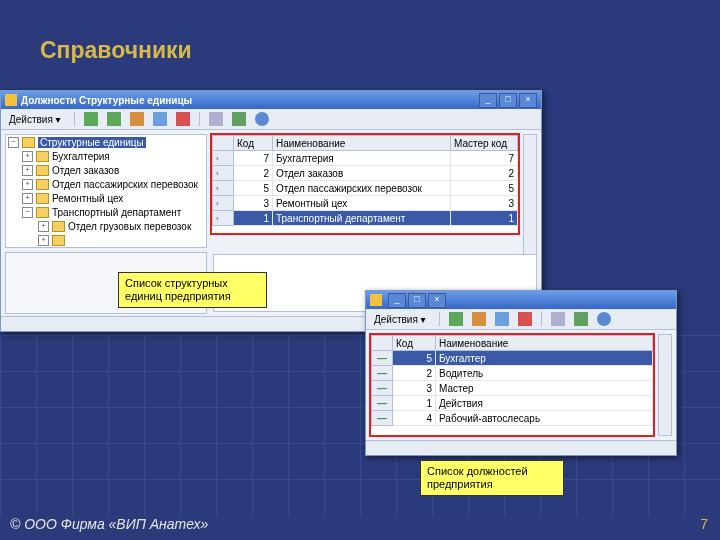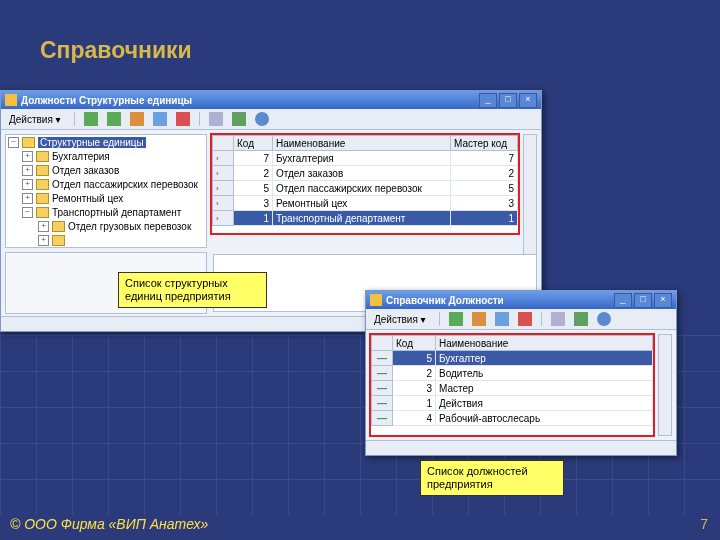--- a/index.html
+++ b/index.html
@@ -1,17 +1,17 @@
 <!DOCTYPE html>
 <html><head>
 <meta charset="utf-8">
 <style>
   html,body{margin:0;padding:0;width:720px;height:540px;background:#2a3a7a;font-family:Tahoma,Arial,sans-serif;overflow:hidden}
   .slide-title{color:#d9b84a;font-size:23px;font-weight:bold;line-height:1.25;position:absolute;left:40px;top:36px}
-  .footer{position:absolute;left:10px;bottom:8px;color:#fde047;font-style:italic;font-size:14px}
+  .footer{position:absolute;left:10px;bottom:8px;color:#e5e5e5;font-style:italic;font-size:14px}
   .pagenum{position:absolute;right:12px;bottom:8px;color:#d9b84a;font-size:14px}
   .callout{position:absolute;background:#ffff66;border:1px solid #333;padding:4px 6px;font-size:11px;color:#000;line-height:1.2}
   .grid-bg{position:absolute;left:0;top:335px;width:720px;height:180px;
     background-image:linear-gradient(#3a4a8a 1px,transparent 1px),linear-gradient(90deg,#3a4a8a 1px,transparent 1px);
     background-size:36px 36px}
   
   .win{position:absolute;border:1px solid #7a98c8;background:#eef2f8;box-shadow:2px 2px 6px rgba(0,0,0,.5);font-size:10px;color:#000}
   .titlebar{background:linear-gradient(#6a9de8,#3768c8);color:#fff;height:18px;display:flex;align-items:center;padding:0 4px}
   .titlebar .icon{width:12px;height:12px;background:#f5c040;margin-right:4px}
   .titlebar .ttl{flex:1;font-size:10px;font-weight:bold}
@@ -165,21 +165,20 @@
   </div>
   <div class="grid-pane" style="height:56px;margin-left:212px;margin-top:-64px"></div>
   <div class="statusbar"></div>
 </div>
 
 <div class="callout" style="left:118px;top:272px;width:135px">Список структурных единиц предприятия</div>
 
 <div class="win win2">
   <div class="titlebar">
     <div class="icon"></div>
-    <div class="ttl">Справочник Должности</div>
     <div class="winbtn">_</div>
     <div class="winbtn">□</div>
     <div class="winbtn">×</div>
   </div>
   <div class="toolbar">
     <span class="menu">Действия ▾</span>
     <span class="tbsep"></span>
     <span class="tbico" style="background:#5aaa5a"></span>
     <span class="tbico" style="background:#d89040"></span>
     <span class="tbico" style="background:#6aa0e0"></span>

